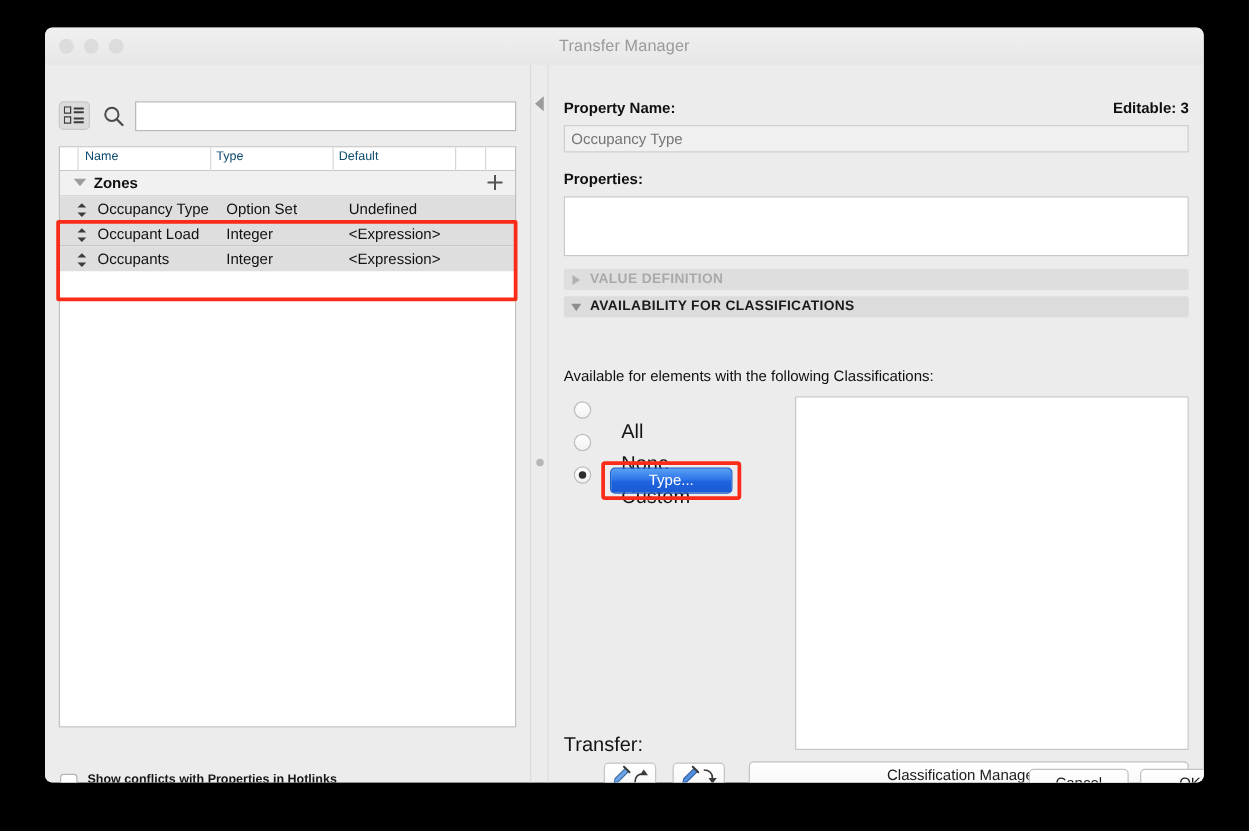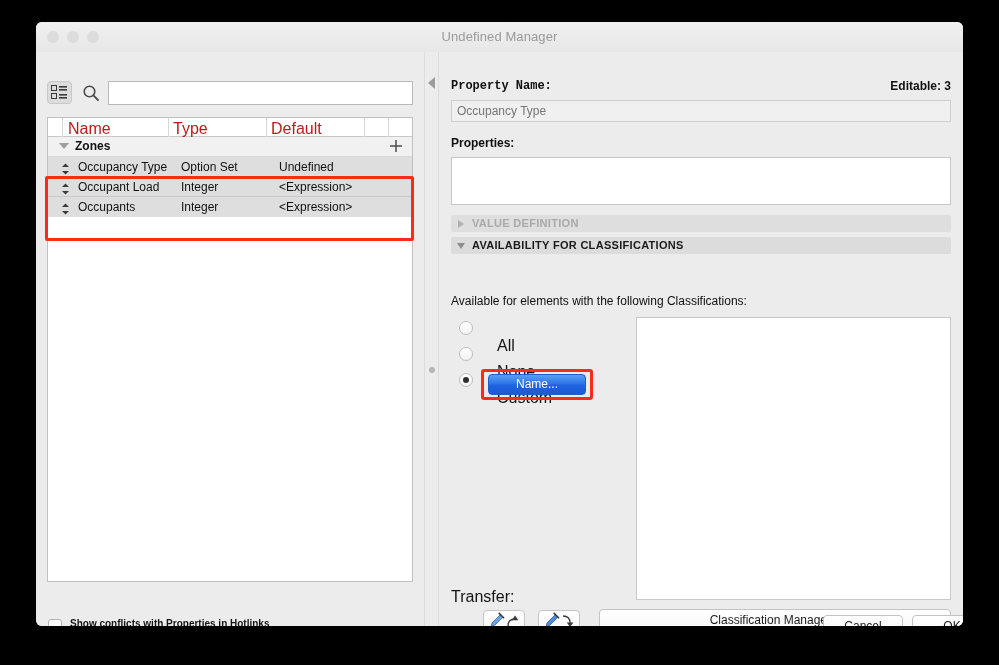--- a/index.html
+++ b/index.html
@@ -123,22 +123,22 @@
   .thead {
     position: relative;
     height: 19px;
     background: #ffffff;
     border-bottom: 1px solid #c9c9c9;
     box-sizing: border-box;
   }
   .th {
     position: absolute;
     top: 2px;
-    font-size: 16px;
-    color: #b91c1c;
+    font-size: 10px;
+    color: #0c4a6e;
     white-space: nowrap;
   }
   .th-div {
     position: absolute;
     top: 0;
     width: 1px;
     height: 19px;
     background: #d7d7d7;
   }
 
@@ -476,21 +476,21 @@
 </head>
 <body>
 
 <div id="screen">
   <div class="window">
 
     <div class="titlebar">
       <div class="traffic tl-close"></div>
       <div class="traffic tl-min"></div>
       <div class="traffic tl-zoom"></div>
-      <div class="win-title">Undefined Manager</div>
+      <div class="win-title">Transfer Manager</div>
     </div>
 
     <div class="left-panel">
 
       <div class="list-toolbar">
         <div class="view-toggle">
           <svg width="17" height="15" viewBox="0 0 17 15">
             <rect x="0.5" y="0.5" width="5" height="5" fill="none" stroke="#3a3a3a"></rect>
             <rect x="0.5" y="8.5" width="5" height="5" fill="none" stroke="#3a3a3a"></rect>
             <rect x="8" y="1" width="8" height="1.6" fill="#3a3a3a"></rect>
@@ -588,21 +588,21 @@
       </div>
     </div>
 
     <div class="splitter">
       <div class="split-arrow"></div>
       <div class="split-dot"></div>
     </div>
 
     <div class="right-panel">
 
-      <div class="rlabel" style="left:12px; top:27px;font-family:Liberation Mono, monospace;">Property Name:</div>
+      <div class="rlabel" style="left:12px; top:27px;">Property Name:</div>
       <div class="editable-count">Editable: 3</div>
 
       <input class="name-field" type="text" placeholder="Occupancy Type" style="">
 
       <div class="rlabel" style="left:12px; top:84px;">Properties:</div>
       <textarea class="desc-box" style=""></textarea>
 
       <div class="section-hdr disabled" style="top:163px;">
         <div class="sec-tri-right"></div>
         <div class="sec-title dim">VALUE DEFINITION</div>
@@ -621,21 +621,21 @@
       </div>
       <div class="radio-item" style="top:294px;">
         <div class="radio"></div>
         <div class="radio-label">None</div>
       </div>
       <div class="radio-item" style="top:320px;">
         <div class="radio on"></div>
         <div class="radio-label">Custom</div>
       </div>
 
-      <div class="edit-btn" style="left:49px; top:322px; width:98px; height:21px;">Name...</div>
+      <div class="edit-btn" style="left:49px; top:322px; width:98px; height:21px;">Type...</div>
       <div class="edit-highlight" style="left:42px; top:317px; width:112px; height:31px;"></div>
 
       <div class="class-list"></div>
 
       <div class="transfer-label">Transfer:</div>
 
       <div class="xfer-btn xfer1">
         <svg width="40" height="20" viewBox="0 0 40 20">
           <g transform="translate(3,2)">
             <path d="M13.5 1.5 l2.5 2.5 -8.5 8.5 -3.2 0.7 0.7 -3.2 z" fill="#6da4e6" stroke="#3e6ea8" stroke-width="0.9" stroke-linejoin="round"></path>

